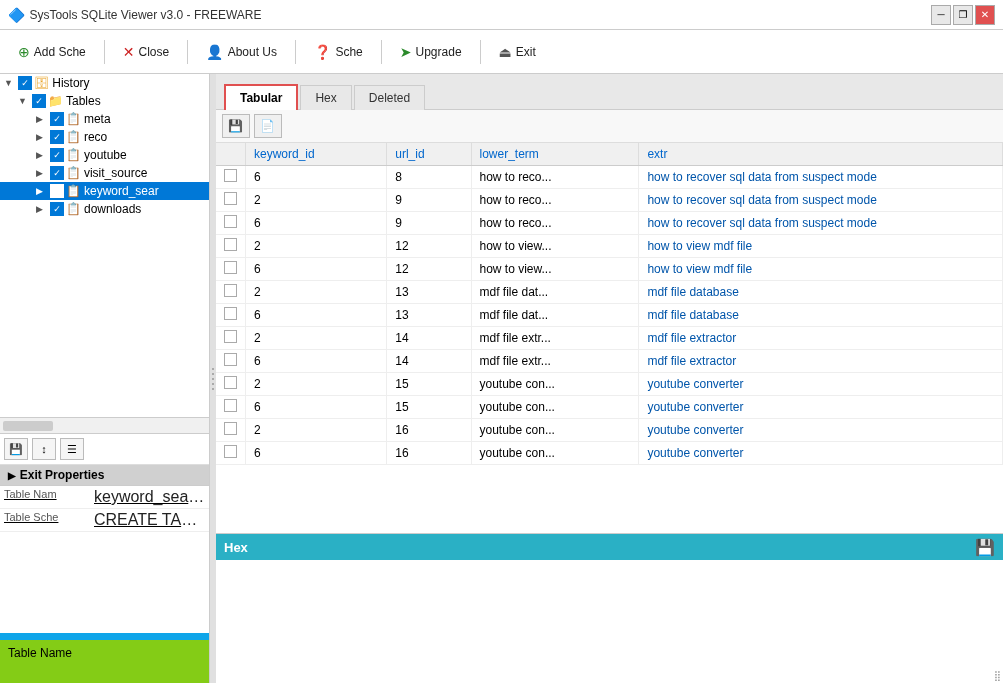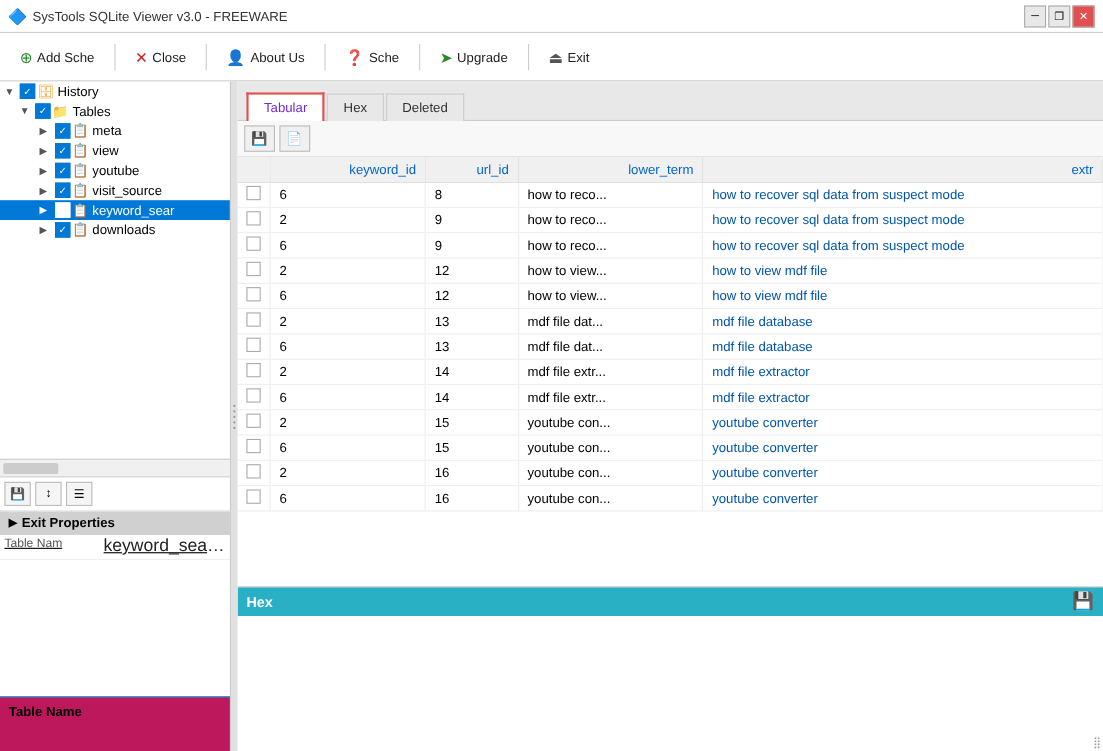--- a/index.html
+++ b/index.html
@@ -141,26 +141,26 @@
     .props-row {
       display: flex;
       border-bottom: 1px solid #eee;
       padding: 2px 4px;
     }
     .props-key { width: 90px; color: #555; font-size: 11px; }
     .props-val { flex: 1; font-size: 16px; color: #222; overflow: hidden; text-overflow: ellipsis; white-space: nowrap; }
 
     
     .table-name-section {
-      border-top: 1px solid #0ea5e9;
+      border-top: 7px solid #0ea5e9;
       padding: 6px 8px;
-      font-weight: bold;
+      font-weight: normal;
       font-size: 12px;
       min-height: 50px;
-      background: #be185d;
+      background: #84cc16;
     }
 
     
     .resize-handle-v {
       width: 6px;
       background: #e0e0e0;
       cursor: col-resize;
       display: flex; flex-direction: column; justify-content: center; align-items: center;
       gap: 3px;
     }
@@ -192,22 +192,22 @@
       cursor: pointer;
       font-size: 12px;
       margin-right: 2px;
       position: relative;
       top: 1px;
     }
     .tab.active {
       background: #fff;
       border: 2px solid #e05050;
       border-bottom: none;
-      font-weight: normal;
-      color: #6d28d9;
+      font-weight: bold;
+      color: #000000;
     }
     .tab:not(.active) { color: #333; }
 
     
     .table-area {
       flex: 1;
       display: flex;
       flex-direction: column;
       overflow: hidden;
       background: #fff;
@@ -241,21 +241,21 @@
     .data-table {
       width: 100%;
       border-collapse: collapse;
       font-size: 12px;
     }
     .data-table th {
       background: #f0f0f0;
       border-bottom: 1px solid #ccc;
       border-right: 1px solid #ddd;
       padding: 4px 8px;
-      text-align: right;
+      text-align: left;
       font-weight: normal;
       color: #0066cc;
       position: sticky;
       top: 0;
       white-space: nowrap;
     }
     .data-table th.check-col { width: 24px; color: #333; }
     .data-table td {
       border-bottom: 1px solid #eee;
       border-right: 1px solid #eee;
@@ -361,21 +361,21 @@
           <span class="tree-arrow">▶</span>
           <span class="tree-check checked">✓</span>
           <span class="tree-icon table-icon">📋</span>
           <span class="tree-label">meta</span>
         </div>
 
         <div class="tree-node" style="padding-left:36px;">
           <span class="tree-arrow">▶</span>
           <span class="tree-check checked">✓</span>
           <span class="tree-icon table-icon">📋</span>
-          <span class="tree-label">view</span>
+          <span class="tree-label">reco</span>
         </div>
 
         <div class="tree-node" style="padding-left:36px;">
           <span class="tree-arrow">▶</span>
           <span class="tree-check checked">✓</span>
           <span class="tree-icon table-icon">📋</span>
           <span class="tree-label">youtube</span>
         </div>
 
         <div class="tree-node" style="padding-left:36px;">
@@ -413,20 +413,24 @@
         <button class="props-btn">☰</button>
       </div>
       <div class="props-title">
         <span class="arrow">▶</span>
         <span>Exit Properties</span>
       </div>
       <div class="props-rows">
         <div class="props-row">
           <span class="props-key">Table Nam</span>
           <span class="props-val">keyword_search</span>
+        </div>
+        <div class="props-row">
+          <span class="props-key">Table Sche</span>
+          <span class="props-val">CREATE TABLE k</span>
         </div>
       </div>
     </div>
 
     <div class="table-name-section">
       <span>Table Name</span>
     </div>
   </div>
 
   <div class="resize-handle-v">

